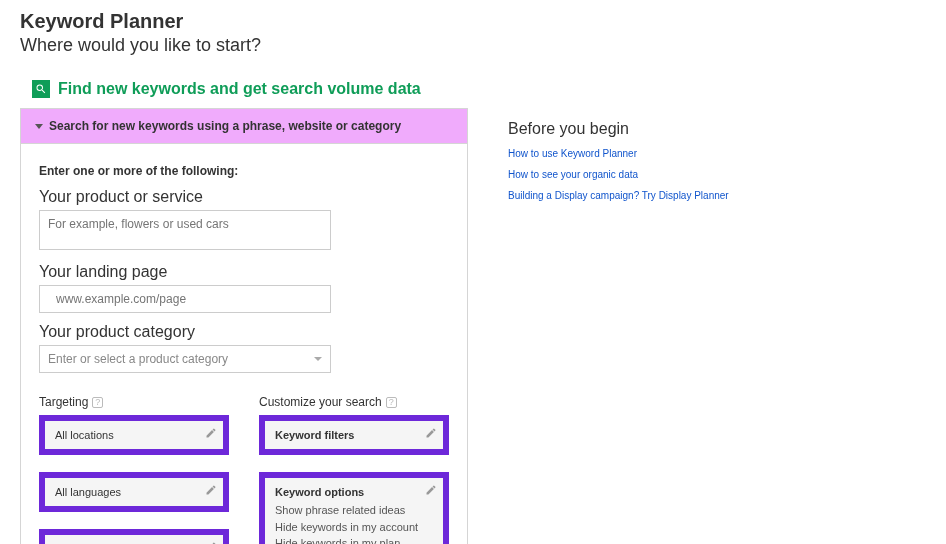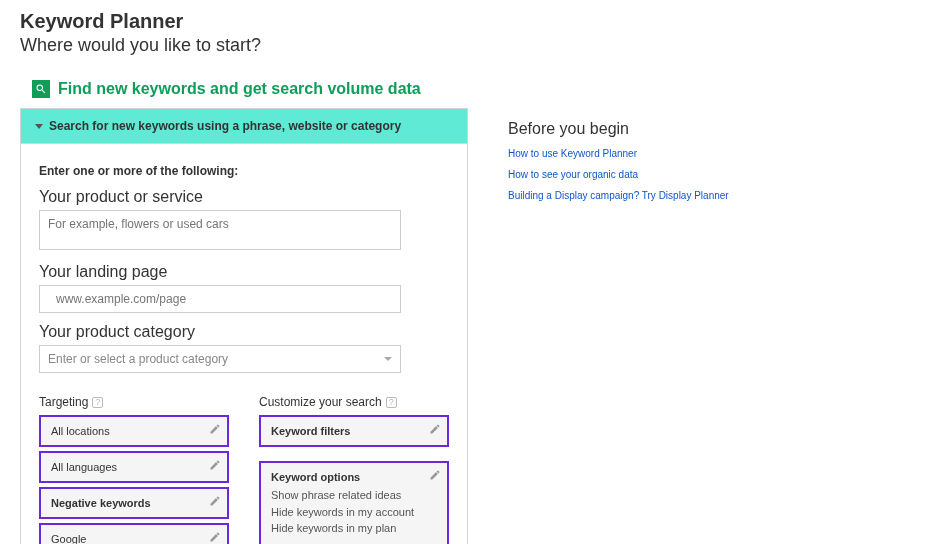--- a/index.html
+++ b/index.html
@@ -45,21 +45,21 @@
     .search-icon-box svg { width: 12px; height: 12px; fill: #fff; }
     .section-head-title {
       color: #0F9D58;
       font-size: 16px;
       font-weight: bold;
     }
     .accordion {
       border: 1px solid #d5d5d5;
     }
     .accordion-header {
-      background: #5eead4;
+      background: #f0abfc;
       border-bottom: 1px solid #d5d5d5;
       padding: 10px 14px;
       font-size: 12px;
       font-weight: bold;
       display: flex;
       align-items: center;
       gap: 6px;
       cursor: pointer;
     }
     .caret {
@@ -76,21 +76,21 @@
       font-weight: bold;
       margin-bottom: 8px;
     }
     .field-label {
       font-size: 16px;
       color: #333;
       margin-bottom: 4px;
       margin-top: 10px;
     }
     .textarea, .text-input, .select-box {
-      width: 362px;
+      width: 292px;
       border: 1px solid #ccc;
       background: #fff;
       font-size: 12px;
       color: #888;
       padding: 6px 8px;
       font-family: inherit;
     }
     .textarea {
       height: 40px;
       resize: none;
@@ -132,26 +132,26 @@
       border-radius: 2px;
       font-size: 9px;
       color: #bbb;
       display: inline-flex;
       align-items: center;
       justify-content: center;
       line-height: 1;
     }
     .grey-box {
       background: #f5f5f5;
-      border: 2px solid #6d28d9;
+      border: 6px solid #6d28d9;
       padding: 8px 10px;
       font-size: 11px;
       color: #333;
       position: relative;
-      margin-bottom: 4px;
+      margin-bottom: 17px;
       min-height: 28px;
       cursor: pointer;
     }
     .grey-box.bold { font-weight: bold; }
     .pencil-icon {
       position: absolute;
       top: 6px; right: 6px;
       width: 12px; height: 12px;
     }
     .pencil-icon svg { fill: #999; width: 12px; height: 12px; }

